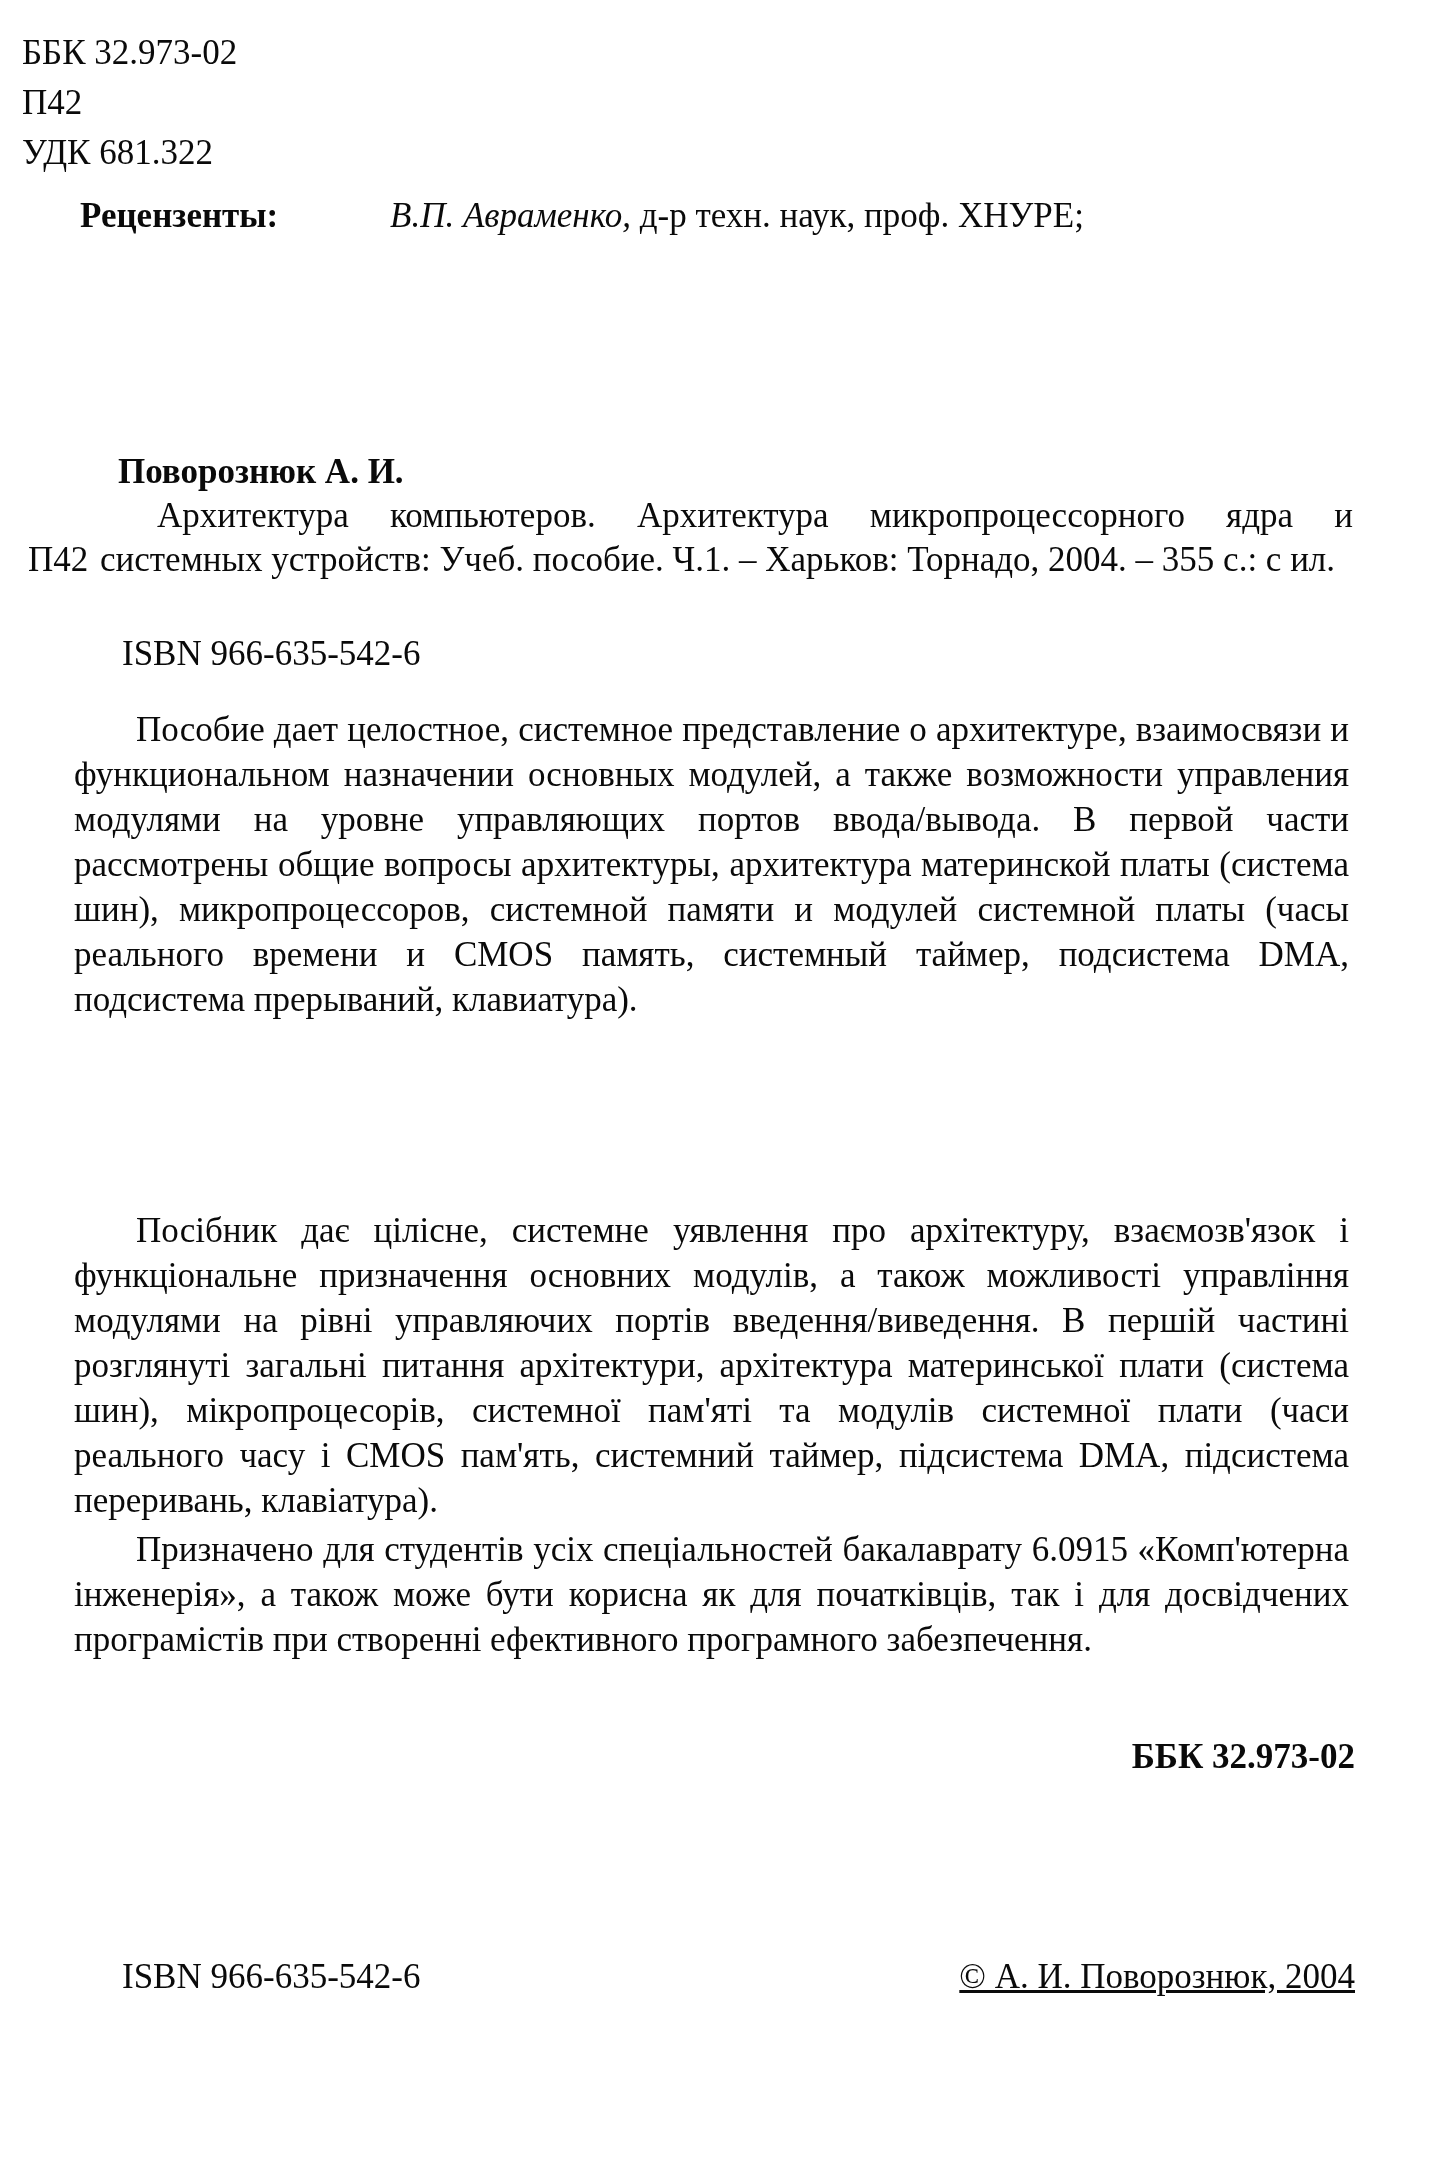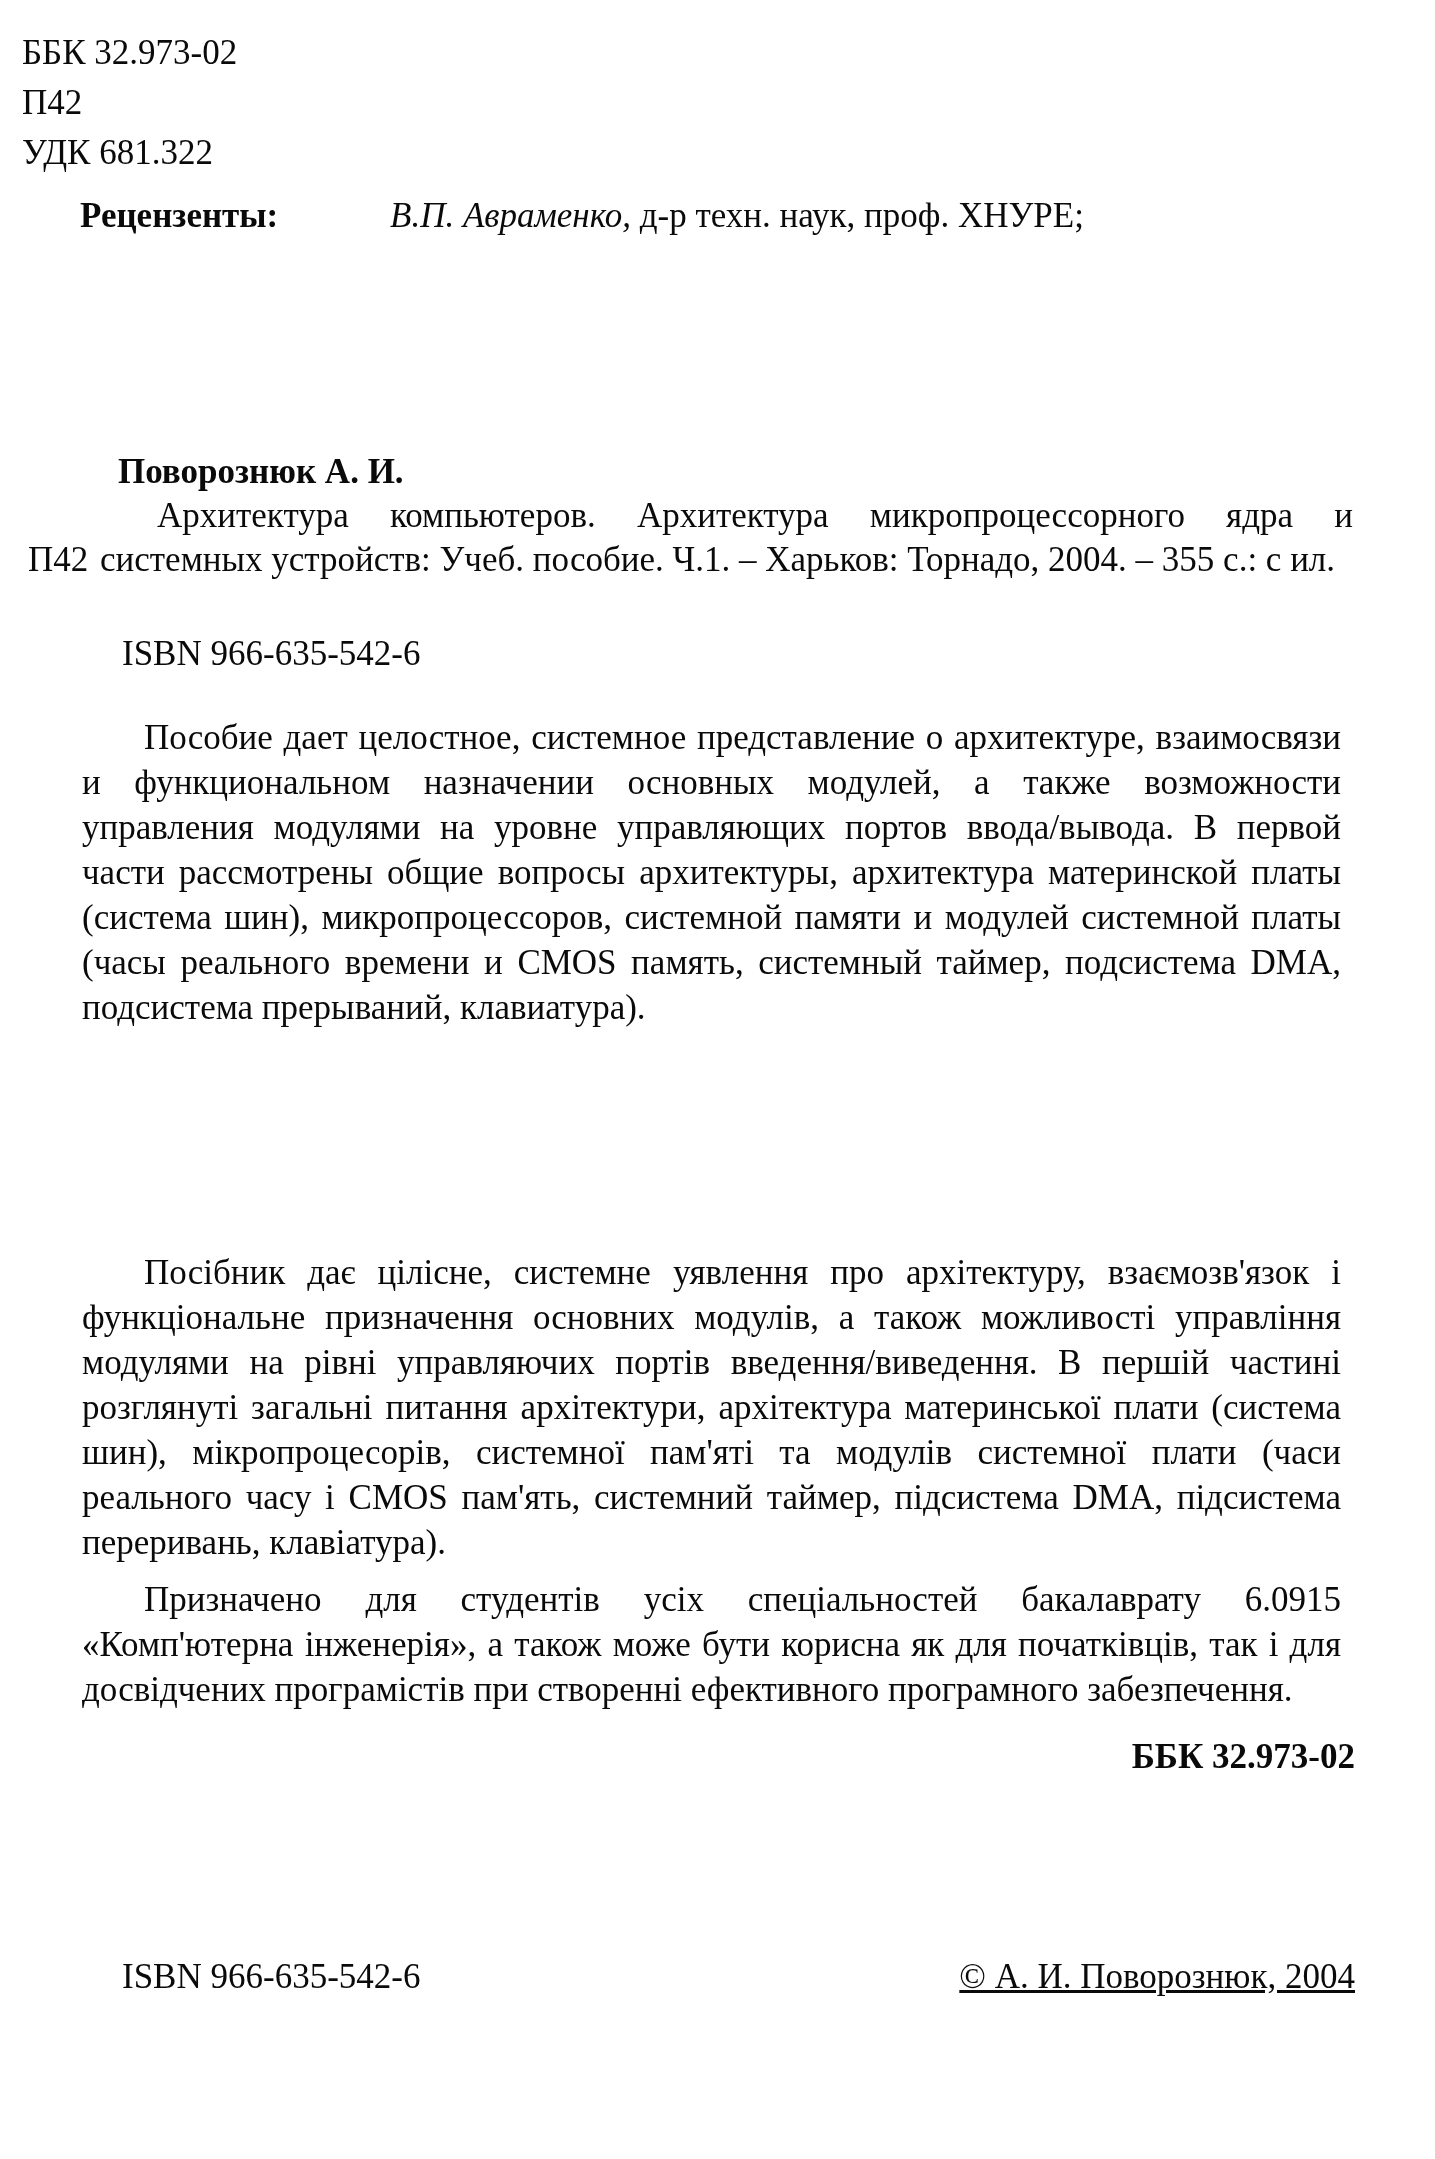--- a/index.html
+++ b/index.html
@@ -54,23 +54,23 @@
     text-indent: 0;
   }
   .isbn-line { top: 634px; left: 122px; }
 
   
   .annotation {
     left: 70px; width: 1283px;
     line-height: 45px;
   }
   .annotation-ru { top: 703px; }
-  .annotation-uk { top: 1238px; }
+  .annotation-uk { top: 1204px; }
   .para {
-    margin: 12px;
+    margin: 4px;
     text-align: justify;
     text-align-last: left;
     text-indent: 62px;
   }
 
   
   .bbk-bottom { top: 1737px; right: 80px; font-weight: bold; }
 
   
   .footer-isbn { top: 1957px; left: 122px; }

